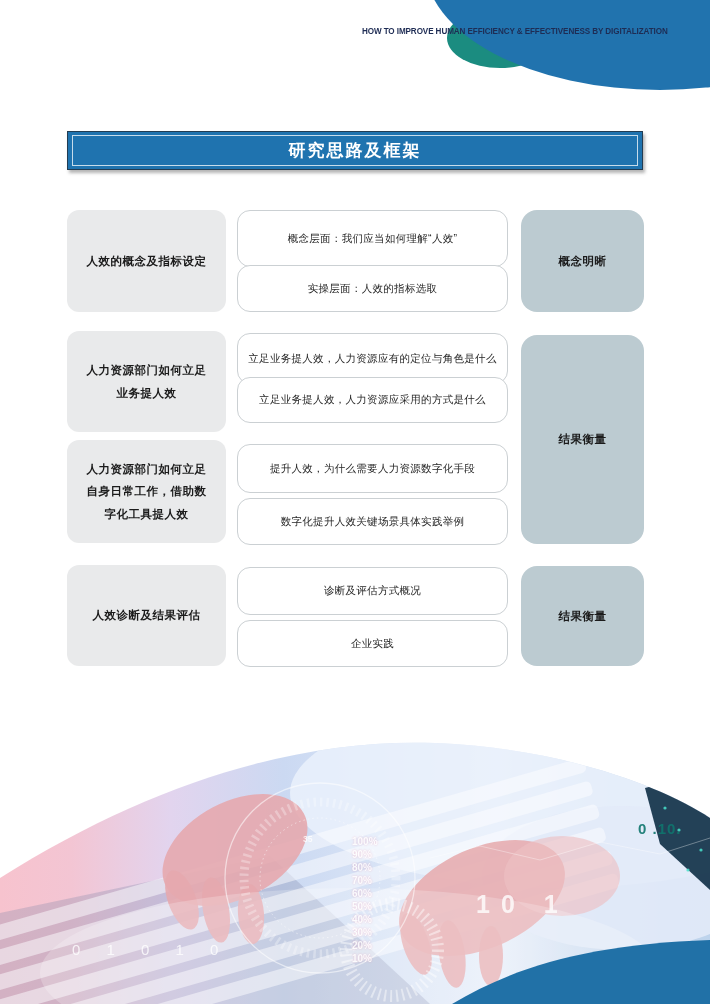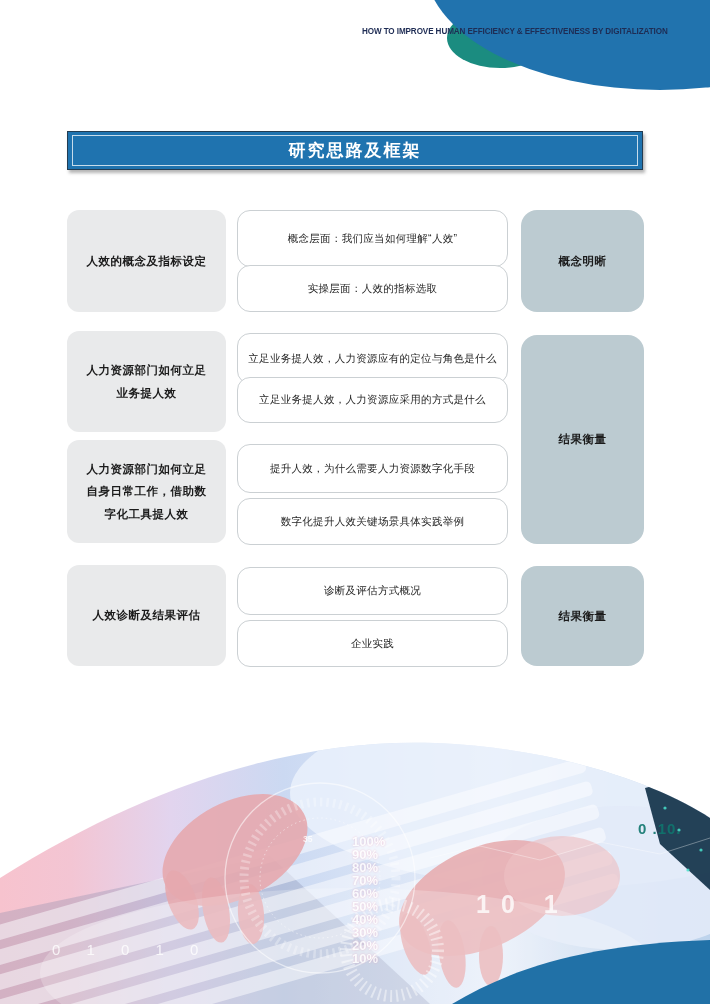--- a/index.html
+++ b/index.html
@@ -33,29 +33,29 @@
            line-height:1.95;letter-spacing:.5px;padding:0 18px;}
   .fw-mid{left:237px;width:271px;background:#ffffff;border:1.5px solid var(--mid_box_border);
           border-radius:13px;font-size:10.5px;color:#262626;letter-spacing:.3px;padding:0 6px;}
   .fw-right{left:521px;width:123px;background:var(--right_box_bluegray);border-radius:16px;
             font-size:11.5px;font-weight:bold;color:var(--box_text_dark);letter-spacing:.5px;}
 
   
   .photo-svg{position:absolute;left:0;top:738px;width:710px;height:266px;display:block;}
   .photo-overlay{position:absolute;left:0;top:0;width:710px;height:1004px;pointer-events:none;}
   .pct-col{position:absolute;left:352px;top:835px;display:flex;flex-direction:column;
-           font-size:13px;font-weight:bold;color:#fff;opacity:.85;line-height:13px;
+           font-size:10px;font-weight:bold;color:#fff;opacity:.85;line-height:13px;
            text-shadow:0 0 2px rgba(230,140,170,.6);}
   .gauge-val{position:absolute;left:303px;top:834px;font-size:8.5px;font-weight:bold;
              color:#fff;opacity:.8;}
   .bin-row{position:absolute;left:460px;top:862px;font-size:19px;color:#fff;opacity:.75;
            letter-spacing:9px;}
   .bin-big{position:absolute;left:476px;top:890px;font-size:25px;font-weight:bold;color:#fff;
            opacity:.8;letter-spacing:11px;}
-  .bin-bottom{position:absolute;left:52px;top:941px;font-size:15px;color:#fff;opacity:.8;
+  .bin-bottom{position:absolute;left:72px;top:941px;font-size:15px;color:#fff;opacity:.8;
               letter-spacing:11px;}
   .digits-right{position:absolute;left:638px;top:820px;font-size:15px;font-weight:bold;
                 color:#0f766e;opacity:.9;letter-spacing:1px;}
 </style>
 </head>
 <body>
 
 <div class="page">
 
   <div class="teal-blob"></div>

